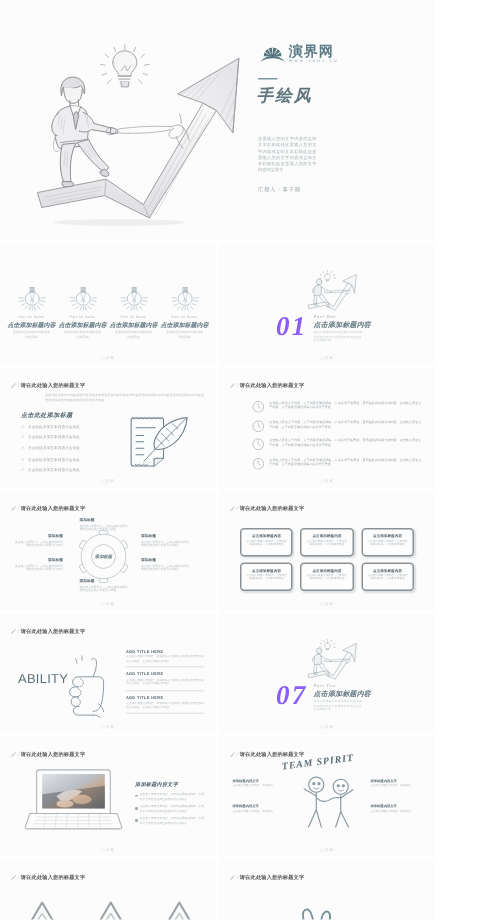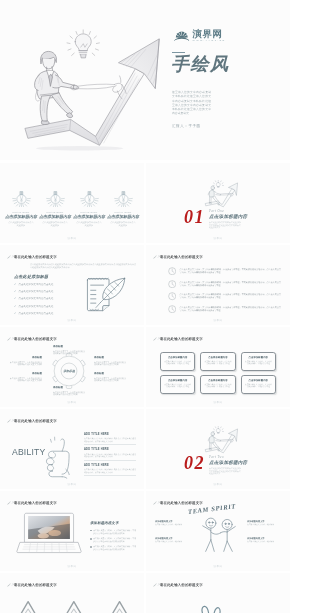--- a/index.html
+++ b/index.html
@@ -18,21 +18,21 @@
   .r3{top:409px;} .r4{top:491px;} .r5{top:573px;}
 
   
   .cover-art{position:absolute;left:-4px;top:8px;}
   .logo{position:absolute;left:173px;top:29px;display:flex;align-items:flex-end;gap:2px;}
   .logo-cn{font-size:9.4px;font-weight:700;color:#5d7c87;letter-spacing:.6px;line-height:10px;}
   .logo-en{font-size:2.4px;color:#8ea7b1;letter-spacing:1.45px;line-height:3.6px;
            text-align:center;}
   .cv-rule{position:absolute;left:172px;top:51.5px;width:13px;height:1.6px;background:#7d97a2;}
   .hand{font-family:"Liberation Serif",serif;font-style:italic;font-weight:700;color:#5f757e;}
-  .cv-t1{position:absolute;left:171px;top:58px;font-size:18px;line-height:13px;
+  .cv-t1{position:absolute;left:171px;top:58px;font-size:11px;line-height:13px;
          letter-spacing:1.5px;}
   .cv-t2{position:absolute;left:161px;top:72px;font-size:11.2px;line-height:12px;
          letter-spacing:.4px;}
   .cv-body{position:absolute;left:172px;top:90px;width:39px;font-size:2.8px;line-height:4.3px;
            color:#a4b0b5;text-align:justify;letter-spacing:.05px;}
   .cv-auth{position:absolute;left:172px;top:124px;font-size:3.5px;color:#8b9aa1;letter-spacing:.6px;}
 
   
   .pgnum{position:absolute;left:0;right:0;bottom:3px;text-align:center;font-size:2.4px;
          color:#cfd6da;letter-spacing:.6px;}
@@ -41,21 +41,21 @@
              letter-spacing:2.5px;color:#5f757e;}
   .toc-row{position:absolute;left:4px;right:4px;top:27px;display:flex;}
   .toc-item{flex:1;text-align:center;}
   .bulb{width:19px;height:16.2px;display:block;margin:1px auto 0;}
   .toc-en{font-size:2.3px;color:#aab6bc;letter-spacing:.25px;margin-top:3.5px;}
   .toc-cn{font-size:4.0px;color:#5f757e;letter-spacing:0px;margin-top:1px;white-space:nowrap;}
   .toc-sub{font-size:2.1px;line-height:3.0px;color:#b9c2c7;margin:2px 4px 0;}
   
   .sec-art{position:absolute;left:55px;top:17px;width:40px;height:27.5px;}
   .sec-num{position:absolute;left:38px;top:45px;font-size:18px;line-height:18px;
-           color:#b91c1c;letter-spacing:1.5px;}
+           color:#8b5cf6;letter-spacing:1.5px;}
   .sec-en{position:absolute;left:63px;top:45.5px;font-size:3.0px;color:#9aa8ae;
           font-family:"Liberation Serif",serif;font-style:italic;letter-spacing:.5px;}
   .sec-cn{position:absolute;left:63px;top:50.5px;font-size:4.6px;color:#5f757e;letter-spacing:.2px;white-space:nowrap;}
   .sec-body{position:absolute;left:63px;top:58px;width:32px;font-size:1.9px;line-height:2.7px;
             color:#c2c9cd;text-align:justify;}
 
   
   .shdr{position:absolute;left:6.5px;top:10.2px;display:flex;align-items:center;gap:1.2px;}
   .shdr svg{width:4px;height:4px;display:block;}
   .shdr .sl{font-size:3.4px;color:#c3cacd;line-height:4px;}
@@ -583,21 +583,21 @@
     </div>
   </div>
   <div class="pgnum">演界网</div>
 </div>
 
 <div class="slide half c1 r3">
   <div class="paper"></div>
   <svg class="sec-art" viewBox="0 0 70 48">
         <use href="#secArt"></use>
       </svg>
-  <div class="sec-num hand">02</div>
+  <div class="sec-num hand">07</div>
   <div class="sec-en">Part Two</div>
   <div class="sec-cn hand">点击添加标题内容</div>
   <div class="sec-body">点击此处添加文本内容点击此处添加文本内容点击此处添加文本内容点击此处添加文本</div>
   <div class="pgnum">演界网</div>
 </div>
 
 <div class="slide half c0 r4">
   <div class="paper"></div>
   <div class="shdr">
     <svg viewBox="0 0 10 10">

